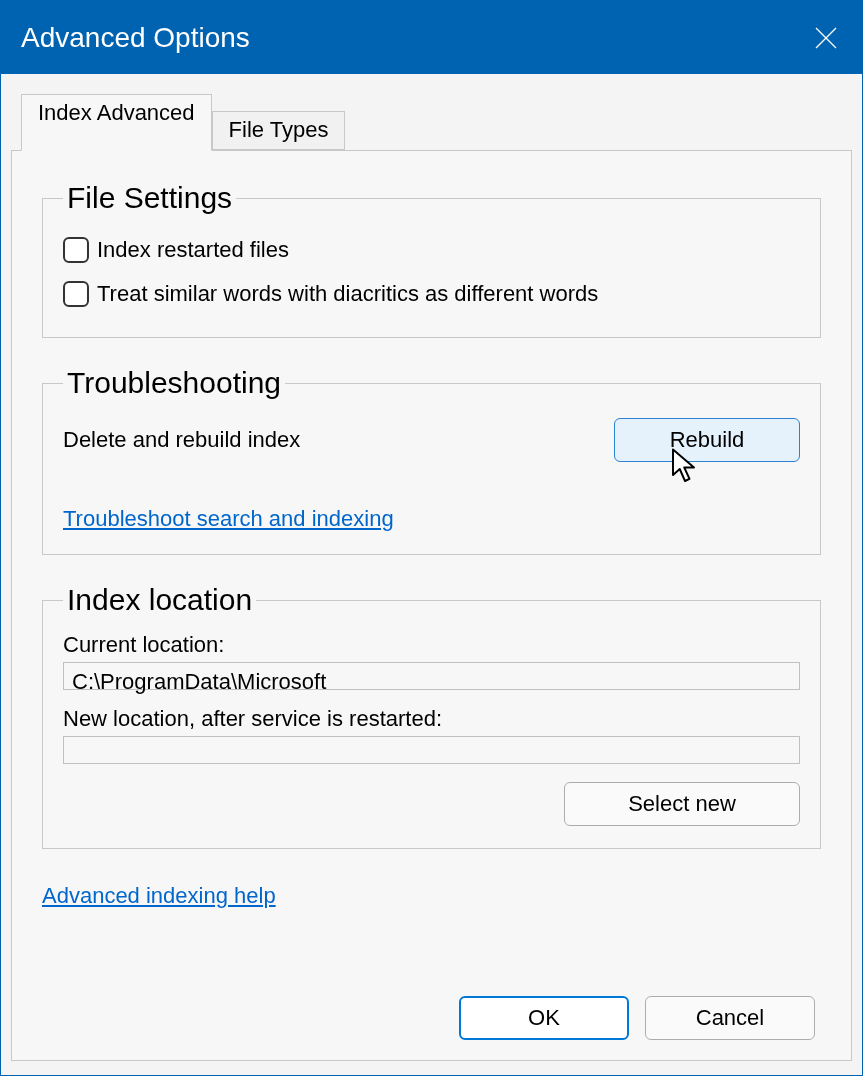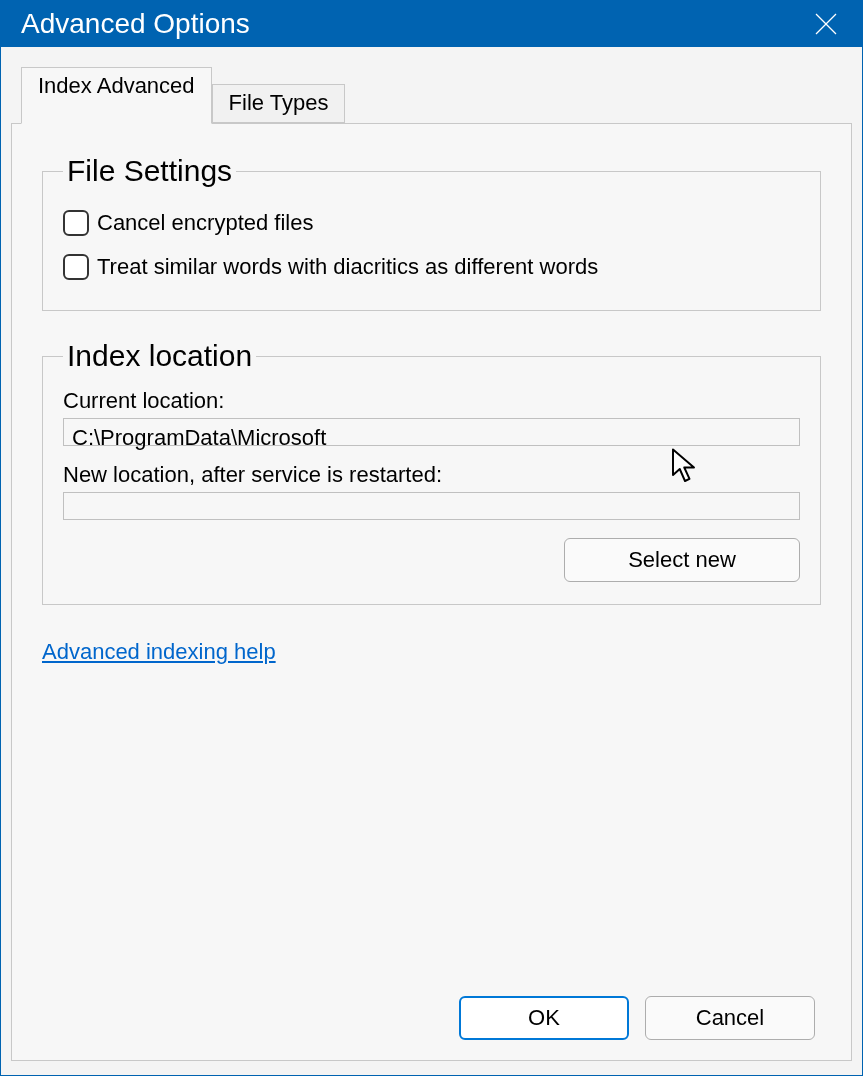--- a/index.html
+++ b/index.html
@@ -16,21 +16,21 @@
     }
     .window {
       width: 863px;
       height: 1076px;
       border: 1px solid #0063b1;
       background: #f0f0f0;
       display: flex;
       flex-direction: column;
     }
     .titlebar {
-      height: 46px;
+      height: 73px;
       background: #0063b1;
       color: #fff;
       display: flex;
       align-items: center;
       justify-content: space-between;
       padding: 0 12px 0 20px;
     }
     .titlebar-title {
       font-size: 28px;
       font-weight: 400;
@@ -195,28 +195,36 @@
       <div class="tab active">Index Advanced</div>
       <div class="tab inactive">File Types</div>
     </div>
 
     <div class="panel">
 
       <fieldset class="group tight">
         <legend>File Settings</legend>
         <div class="check-row">
           <div class="checkbox"></div>
-          <div class="check-label">Cancel encrypted files</div>
+          <div class="check-label">Index restarted files</div>
         </div>
         <div class="check-row" style="margin-top:18px;text-align:right;">
           <div class="checkbox"></div>
           <div class="check-label">Treat similar words with diacritics as different words</div>
         </div>
       </fieldset>
 
+      <fieldset class="group">
+        <legend>Troubleshooting</legend>
+        <div class="troubleshoot-row">
+          <div class="tlabel">Delete and rebuild index</div>
+          <button class="btn highlight">Rebuild</button>
+        </div>
+        <a class="link">Troubleshoot search and indexing</a>
+      </fieldset>
 
       <fieldset class="group">
         <legend>Index location</legend>
         <div class="loc-label">Current location:</div>
         <div class="inputbox">C:\ProgramData\Microsoft</div>
         <div class="loc-label" style="margin-top:16px;">New location, after service is restarted:</div>
         <div class="inputbox"></div>
         <div class="select-new-row">
           <button class="btn select-new-btn">Select new</button>
         </div>

